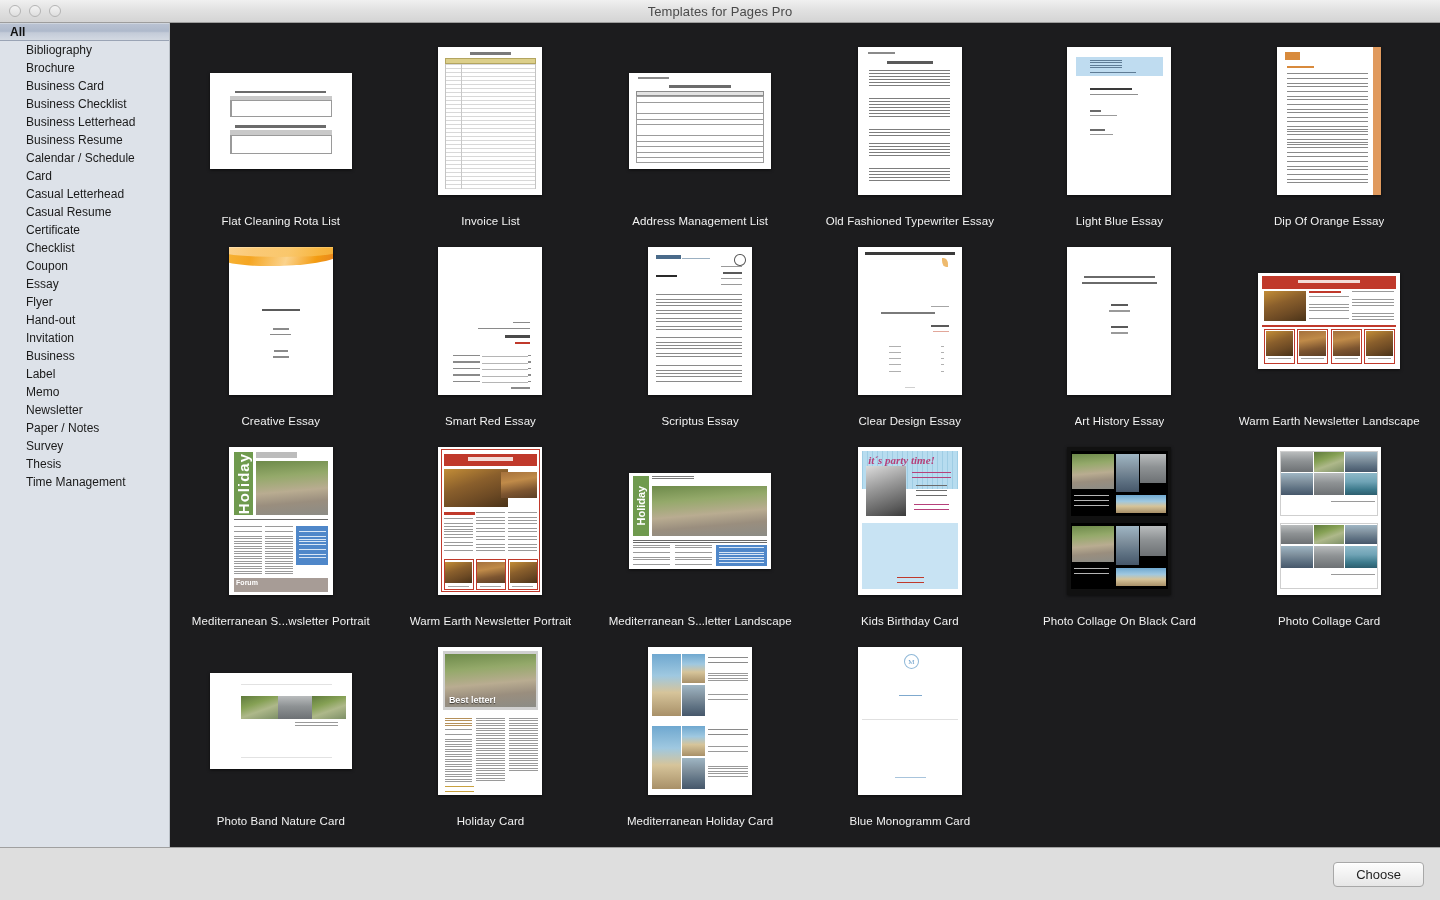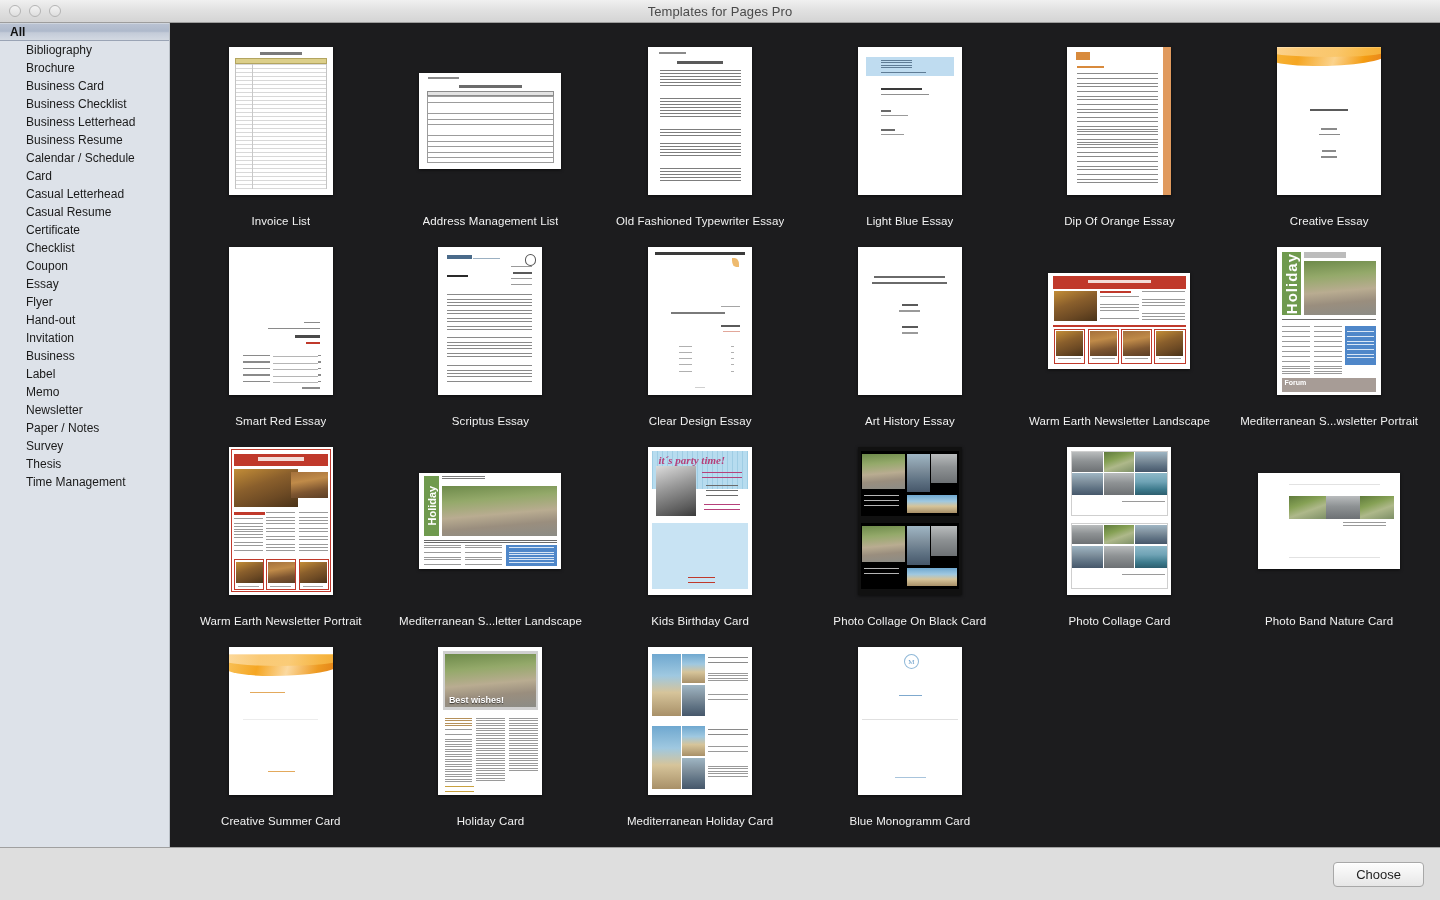--- a/index.html
+++ b/index.html
@@ -202,20 +202,35 @@
         <div class="sb-item">Paper / Notes</div>
         <div class="sb-item">Survey</div>
         <div class="sb-item">Thesis</div>
         <div class="sb-item">Time Management</div>
       </div>
 
     <div id="grid-area">
       <div id="grid">
           <div class="cell">
             <div class="thumb-wrap">
+              <div class="thumb" style="width: 142px; height: 96px;">
+                <div class="pg">
+                  <div style="position:absolute;left:18%;top:19%;width:64%;height:2.5%;background:#6b6b6b;"></div>
+                  <div style="position:absolute;left:14%;top:24%;width:72%;height:5%;background:#c9c9c9;"></div>
+                  <div style="position:absolute;left:14%;top:29%;width:72%;height:17%;background-image:repeating-linear-gradient(to bottom,#9a9a9a 0 0.5px,transparent 0.5px 4px),repeating-linear-gradient(to right,#9a9a9a 0 0.5px,transparent 0.5px 26px);border:0.5px solid #9a9a9a;box-sizing:border-box;"></div>
+                  <div style="position:absolute;left:18%;top:55%;width:64%;height:2.5%;background:#6b6b6b;"></div>
+                  <div style="position:absolute;left:14%;top:60%;width:72%;height:5%;background:#c9c9c9;"></div>
+                  <div style="position:absolute;left:14%;top:65%;width:72%;height:20%;background-image:repeating-linear-gradient(to bottom,#9a9a9a 0 0.5px,transparent 0.5px 4px),repeating-linear-gradient(to right,#9a9a9a 0 0.5px,transparent 0.5px 26px);border:0.5px solid #9a9a9a;box-sizing:border-box;"></div>
+                </div>
+              </div>
+            </div>
+            <div class="cell-label">Flat Cleaning Rota List</div>
+          </div>
+          <div class="cell">
+            <div class="thumb-wrap">
               <div class="thumb" style="width: 104px; height: 148px;">
                 <div class="pg">
                   <div style="position:absolute;left:30%;top:4%;width:40%;height:2%;background:#7a7a7a;"></div>
                   <div style="position:absolute;left:6%;top:8%;width:88%;height:4%;background:#dccf8a;border:0.5px solid #b3a560;box-sizing:border-box;"></div>
                   <div style="position:absolute;left:6%;top:12%;width:88%;height:84%;background:transparent;background-image:repeating-linear-gradient(to bottom,#d8d8d8 0 0.6px,transparent 0.6px 4px);border-left:0.5px solid #c4c4c4;border-right:0.5px solid #c4c4c4;box-sizing:border-box;"></div>
                   <div style="position:absolute;left:22%;top:12%;width:0.4%;height:84%;background:#c8c8c8;"></div>
                 </div>
               </div>
             </div>
             <div class="cell-label">Invoice List</div>
@@ -555,37 +570,23 @@
                   <div style="position:absolute;left:22%;top:88%;width:64%;height:0.4%;background:#e2e2e2;"></div>
                 </div>
               </div>
             </div>
             <div class="cell-label">Photo Band Nature Card</div>
           </div>
           <div class="cell">
             <div class="thumb-wrap">
               <div class="thumb" style="width: 104px; height: 148px;">
                 <div class="pg">
-                  <div style="position:absolute;left:-5%;top:6%;width:112%;height:14%;background:linear-gradient(105deg,#f9c560 0%,#f5a623 30%,#fbd9a0 55%,#ee9b22 80%,#e07b14 100%);border-radius:0 0 65% 45%;"></div>
-                  <div style="position:absolute;left:-5%;top:5%;width:112%;height:8%;background:linear-gradient(95deg,#fde0b0,#f7b538);border-radius:0 0 58% 52%;opacity:.8;"></div>
-                  <div style="position:absolute;left:20%;top:31%;width:34%;height:3%;background-image:repeating-linear-gradient(to bottom,#e3a95c 0 0.7px, transparent 0.7px 2.6px);"></div>
-                  <div style="position:absolute;left:14%;top:49%;width:72%;height:0.4%;background:#ececec;"></div>
-                  <div style="position:absolute;left:38%;top:84%;width:26%;height:3%;background-image:repeating-linear-gradient(to bottom,#e3a95c 0 0.7px, transparent 0.7px 2.6px);"></div>
-                </div>
-              </div>
-            </div>
-            <div class="cell-label">Creative Summer Card</div>
-          </div>
-          <div class="cell">
-            <div class="thumb-wrap">
-              <div class="thumb" style="width: 104px; height: 148px;">
-                <div class="pg">
                   <div style="position:absolute;left:4%;top:3%;width:92%;height:40%;background:#d0d0d0;"></div>
                   <div style="position:absolute;left:6%;top:5%;width:88%;height:36%;background:linear-gradient(175deg,#6d8a4a 0%,#94a96a 28%,#b9ac91 55%,#9a8e7e 75%,#8c8c86 100%);"></div>
-                  <div style="position:absolute;left:10%;top:33%;color:#fff;font:bold 9px &quot;Liberation Sans&quot;,sans-serif;text-shadow:0 1px 1px rgba(0,0,0,.6);">Best wishes!</div>
+                  <div style="position:absolute;left:10%;top:33%;color:#fff;font:bold 9px &quot;Liberation Sans&quot;,sans-serif;text-shadow:0 1px 1px rgba(0,0,0,.6);">Best letter!</div>
                   <div style="position:absolute;left:6%;top:48%;width:26%;height:6%;background-image:repeating-linear-gradient(to bottom,#b5905a 0 0.7px, transparent 0.7px 2.5px);"></div>
                   <div style="position:absolute;left:6%;top:56%;width:26%;height:36%;background-image:repeating-linear-gradient(to bottom,#9a9a9a 0 0.7px, transparent 0.7px 2.5px);"></div>
                   <div style="position:absolute;left:36%;top:48%;width:28%;height:44%;background-image:repeating-linear-gradient(to bottom,#9a9a9a 0 0.7px, transparent 0.7px 2.5px);"></div>
                   <div style="position:absolute;left:68%;top:48%;width:28%;height:36%;background-image:repeating-linear-gradient(to bottom,#9a9a9a 0 0.7px, transparent 0.7px 2.5px);"></div>
                   <div style="position:absolute;left:6%;top:94%;width:28%;height:4%;background-image:repeating-linear-gradient(to bottom,#c9a13f 0 0.7px, transparent 0.7px 2.6px);"></div>
                 </div>
               </div>
             </div>
             <div class="cell-label">Holiday Card</div>
           </div>

